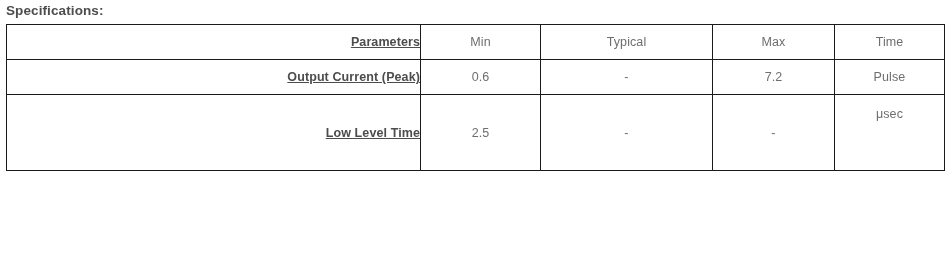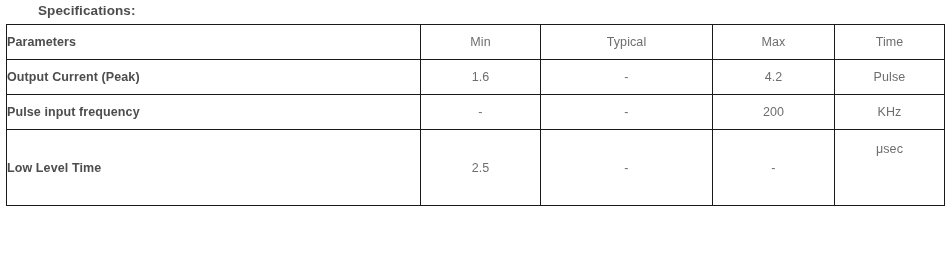--- a/index.html
+++ b/index.html
@@ -23,21 +23,20 @@
   .section-title {
     position: absolute;
     left: 6px;
     top: 2px;
     font-size: 13.5px;
     font-weight: bold;
     color: #4d4d4d;
     letter-spacing: 0.1px;
     line-height: 18px;
     white-space: nowrap;
-    margin-left: 32px;
   }
   .spec-table {
     position: absolute;
     left: 6px;
     top: 24px;
     width: 938px;
     border-collapse: collapse;
     table-layout: fixed;
   }
   .spec-table td,
@@ -46,26 +45,27 @@
     padding: 0;
     margin: 0;
   }
   .col-param   { width: 414px; }
   .col-min     { width: 120px; }
   .col-typical { width: 172px; }
   .col-max     { width: 122px; }
   .col-unit    { width: 110px; }
 
   .cell-param {
-    text-align: left;
+    text-align: right;
     padding-left: 10px;
     font-size: 12.5px;
     font-weight: bold;
     color: #4d4d4d;
     letter-spacing: 0.1px;
+    text-decoration: underline;
   }
   .cell-val {
     text-align: center;
     font-size: 12.5px;
     font-weight: normal;
     color: #6e6e6e;
     letter-spacing: 0.1px;
   }
   .head-cell {
     height: 34px;
@@ -109,35 +109,28 @@
         <th class="head-cell cell-val header-label">Min</th>
         <th class="head-cell cell-val header-label">Typical</th>
         <th class="head-cell cell-val header-label">Max</th>
         <th class="head-cell cell-val header-label">Time</th>
       </tr>
     </thead>
     <tbody>
 
       <tr class="row-std">
         <td class="cell-param">Output Current (Peak)</td>
-        <td class="cell-val">1.6</td>
+        <td class="cell-val">0.6</td>
         <td class="cell-val">-</td>
-        <td class="cell-val">4.2</td>
+        <td class="cell-val">7.2</td>
         <td class="cell-val">Pulse</td>
       </tr>
 
 
 
-      <tr class="row-std">
-        <td class="cell-param">Pulse input frequency</td>
-        <td class="cell-val">-</td>
-        <td class="cell-val">-</td>
-        <td class="cell-val">200</td>
-        <td class="cell-val">KHz</td>
-      </tr>
 
       <tr class="row-tall">
         <td class="cell-param">Low Level Time</td>
         <td class="cell-val">2.5</td>
         <td class="cell-val">-</td>
         <td class="cell-val">-</td>
         <td class="cell-val align-top">μsec</td>
       </tr>
 
     </tbody>

